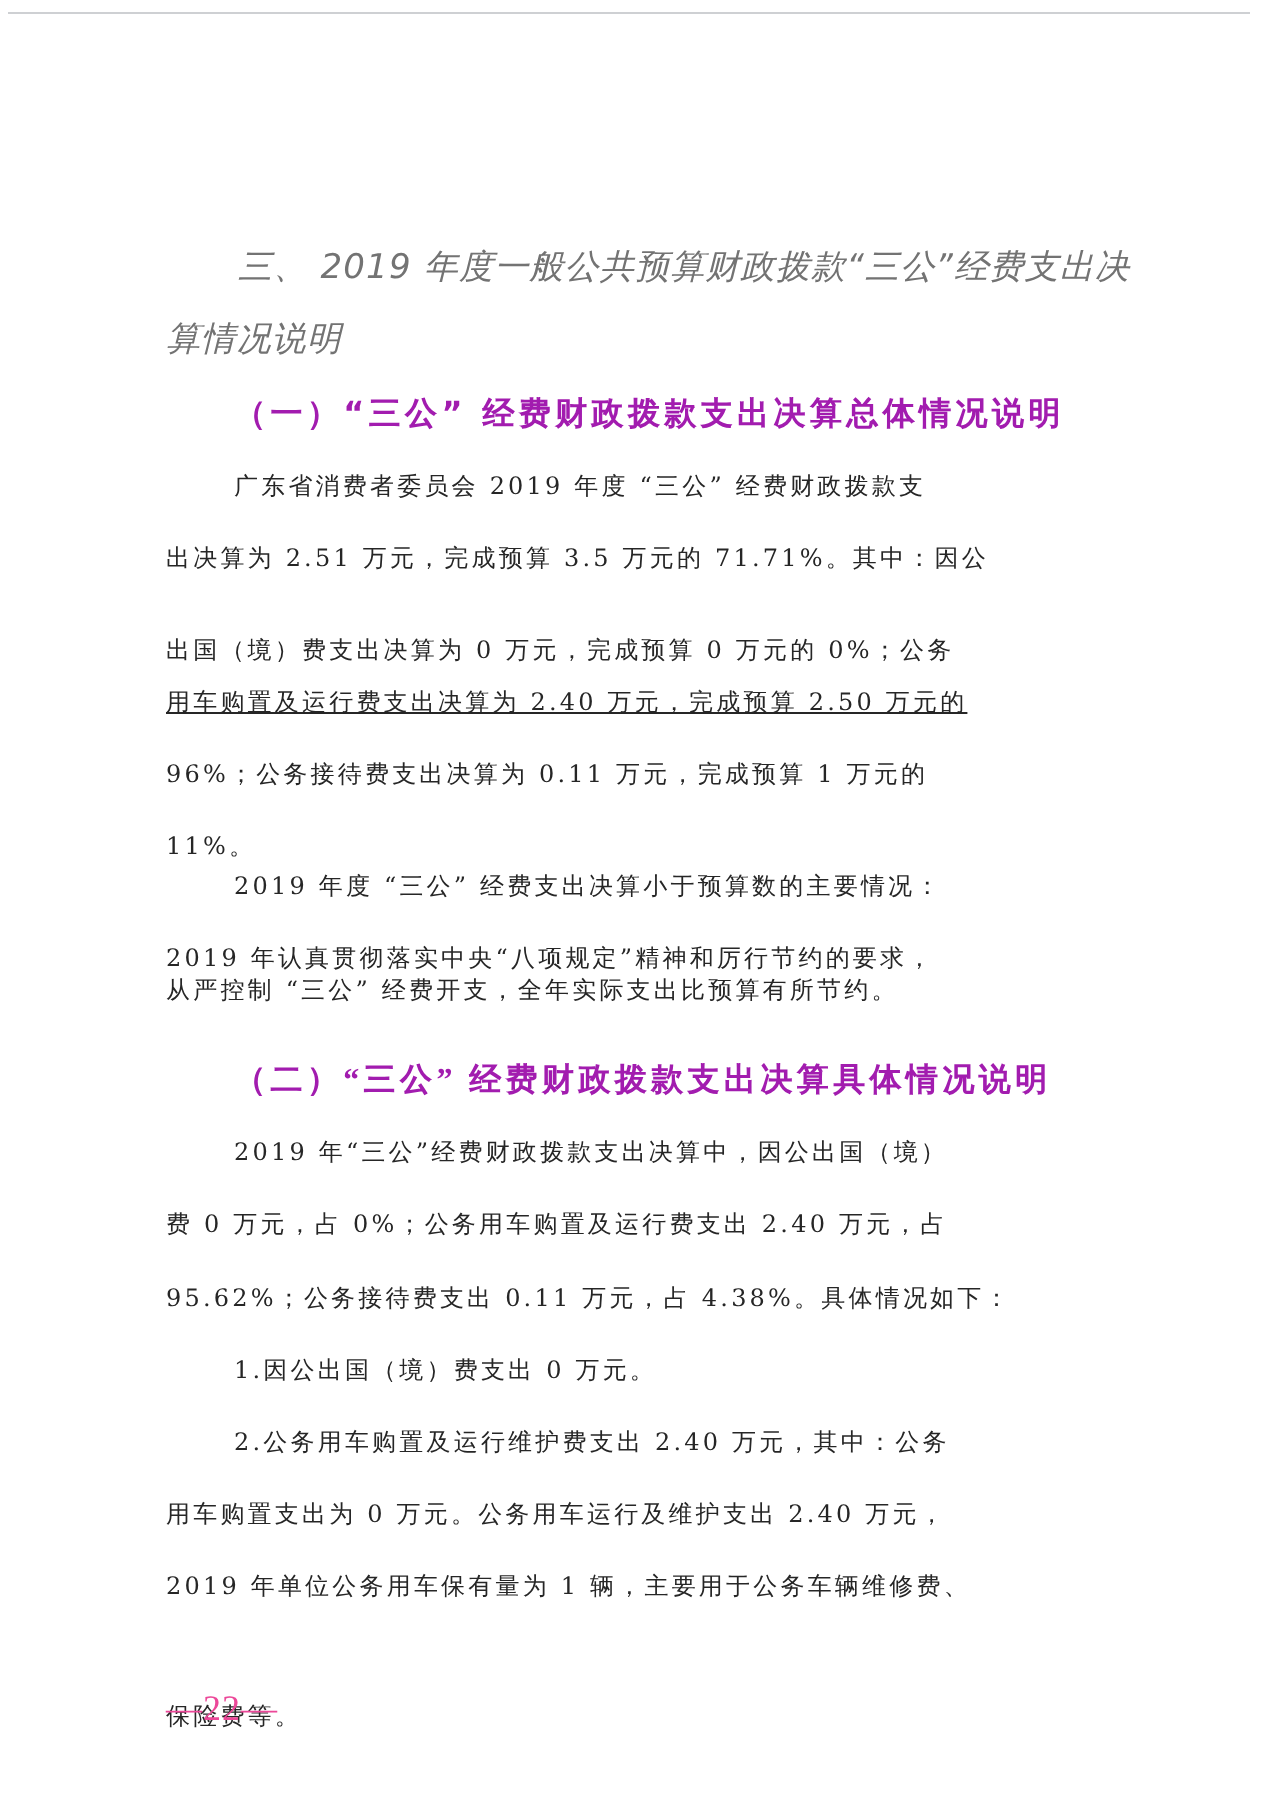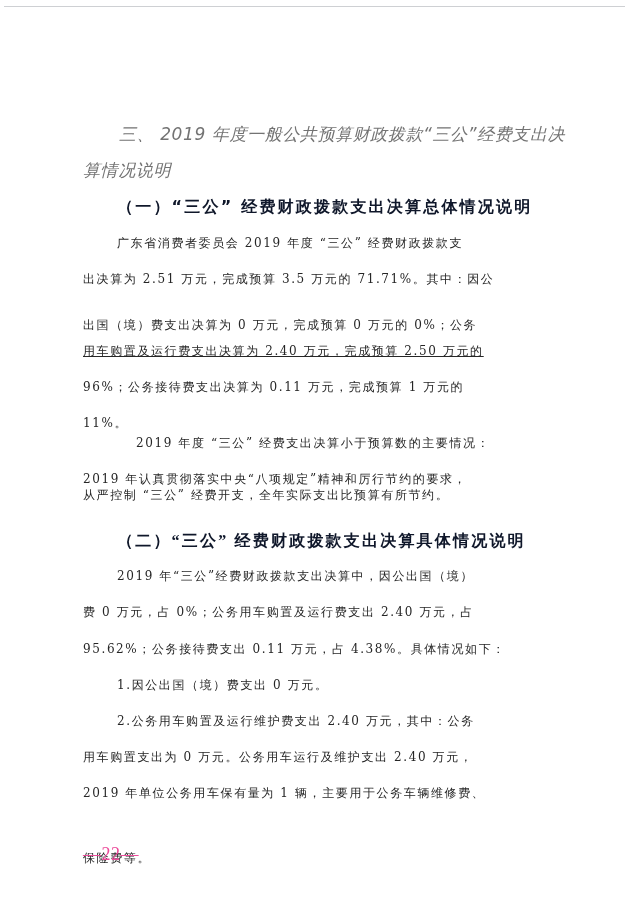--- a/index.html
+++ b/index.html
@@ -43,21 +43,21 @@
       font-size: 17px;
       letter-spacing: 0.6px;
       color: #737373;
       font-style: italic;
     }
     .subheading {
       font-family: "DejaVu Sans", "Liberation Sans", sans-serif;
       font-weight: bold;
       font-size: 16px;
       letter-spacing: 2.2px;
-      color: #0f172a;
+      color: #a21caf;
     }
     .body-text {
       font-family: "DejaVu Serif", "Liberation Serif", serif;
       color: #262626;
     }
     .page-number {
       position: absolute;
       left: 83px;
       top: 844px;
       font-family: "Liberation Serif", "DejaVu Serif", serif;
@@ -78,21 +78,21 @@
 
   <div class="line subheading" style="top:78px; left:34px;">（一）“三公” 经费财政拨款支出决算总体情况说明</div>
 
   <div class="line body-text" style="top:114px; left:34px;">广东省消费者委员会 2019 年度 “三公” 经费财政拨款支</div>
   <div class="line body-text" style="top:150px;">出决算为 2.51 万元，完成预算 3.5 万元的 71.71%。其中：因公</div>
   <div class="line body-text" style="top:186px;margin-top:10px;">出国（境）费支出决算为 0 万元，完成预算 0 万元的 0%；公务</div>
   <div class="line body-text" style="top:222px;text-decoration:underline;">用车购置及运行费支出决算为 2.40 万元，完成预算 2.50 万元的</div>
   <div class="line body-text" style="top:258px;">96%；公务接待费支出决算为 0.11 万元，完成预算 1 万元的</div>
   <div class="line body-text" style="top:294px;">11%。</div>
 
-  <div class="line body-text" style="top:312px; left:34px; top:314px;margin-left:19px;">2019 年度 “三公” 经费支出决算小于预算数的主要情况：</div>
+  <div class="line body-text" style="top:312px; left:34px; top:314px;">2019 年度 “三公” 经费支出决算小于预算数的主要情况：</div>
   <div class="line body-text" style="top:350px;">2019 年认真贯彻落实中央“八项规定”精神和厉行节约的要求，</div>
   <div class="line body-text" style="top:366px;">从严控制 “三公” 经费开支，全年实际支出比预算有所节约。</div>
 
   <div class="line subheading" style="top:412px; left:34px;font-family:Liberation Serif, serif;">（二）“三公” 经费财政拨款支出决算具体情况说明</div>
 
   <div class="line body-text" style="top:447px; left:34px;">2019 年“三公”经费财政拨款支出决算中，因公出国（境）</div>
   <div class="line body-text" style="top:483px;">费 0 万元，占 0%；公务用车购置及运行费支出 2.40 万元，占</div>
   <div class="line body-text" style="top:520px;">95.62%；公务接待费支出 0.11 万元，占 4.38%。具体情况如下：</div>
 
   <div class="line body-text" style="top:556px; left:34px;">1.因公出国（境）费支出 0 万元。</div>

